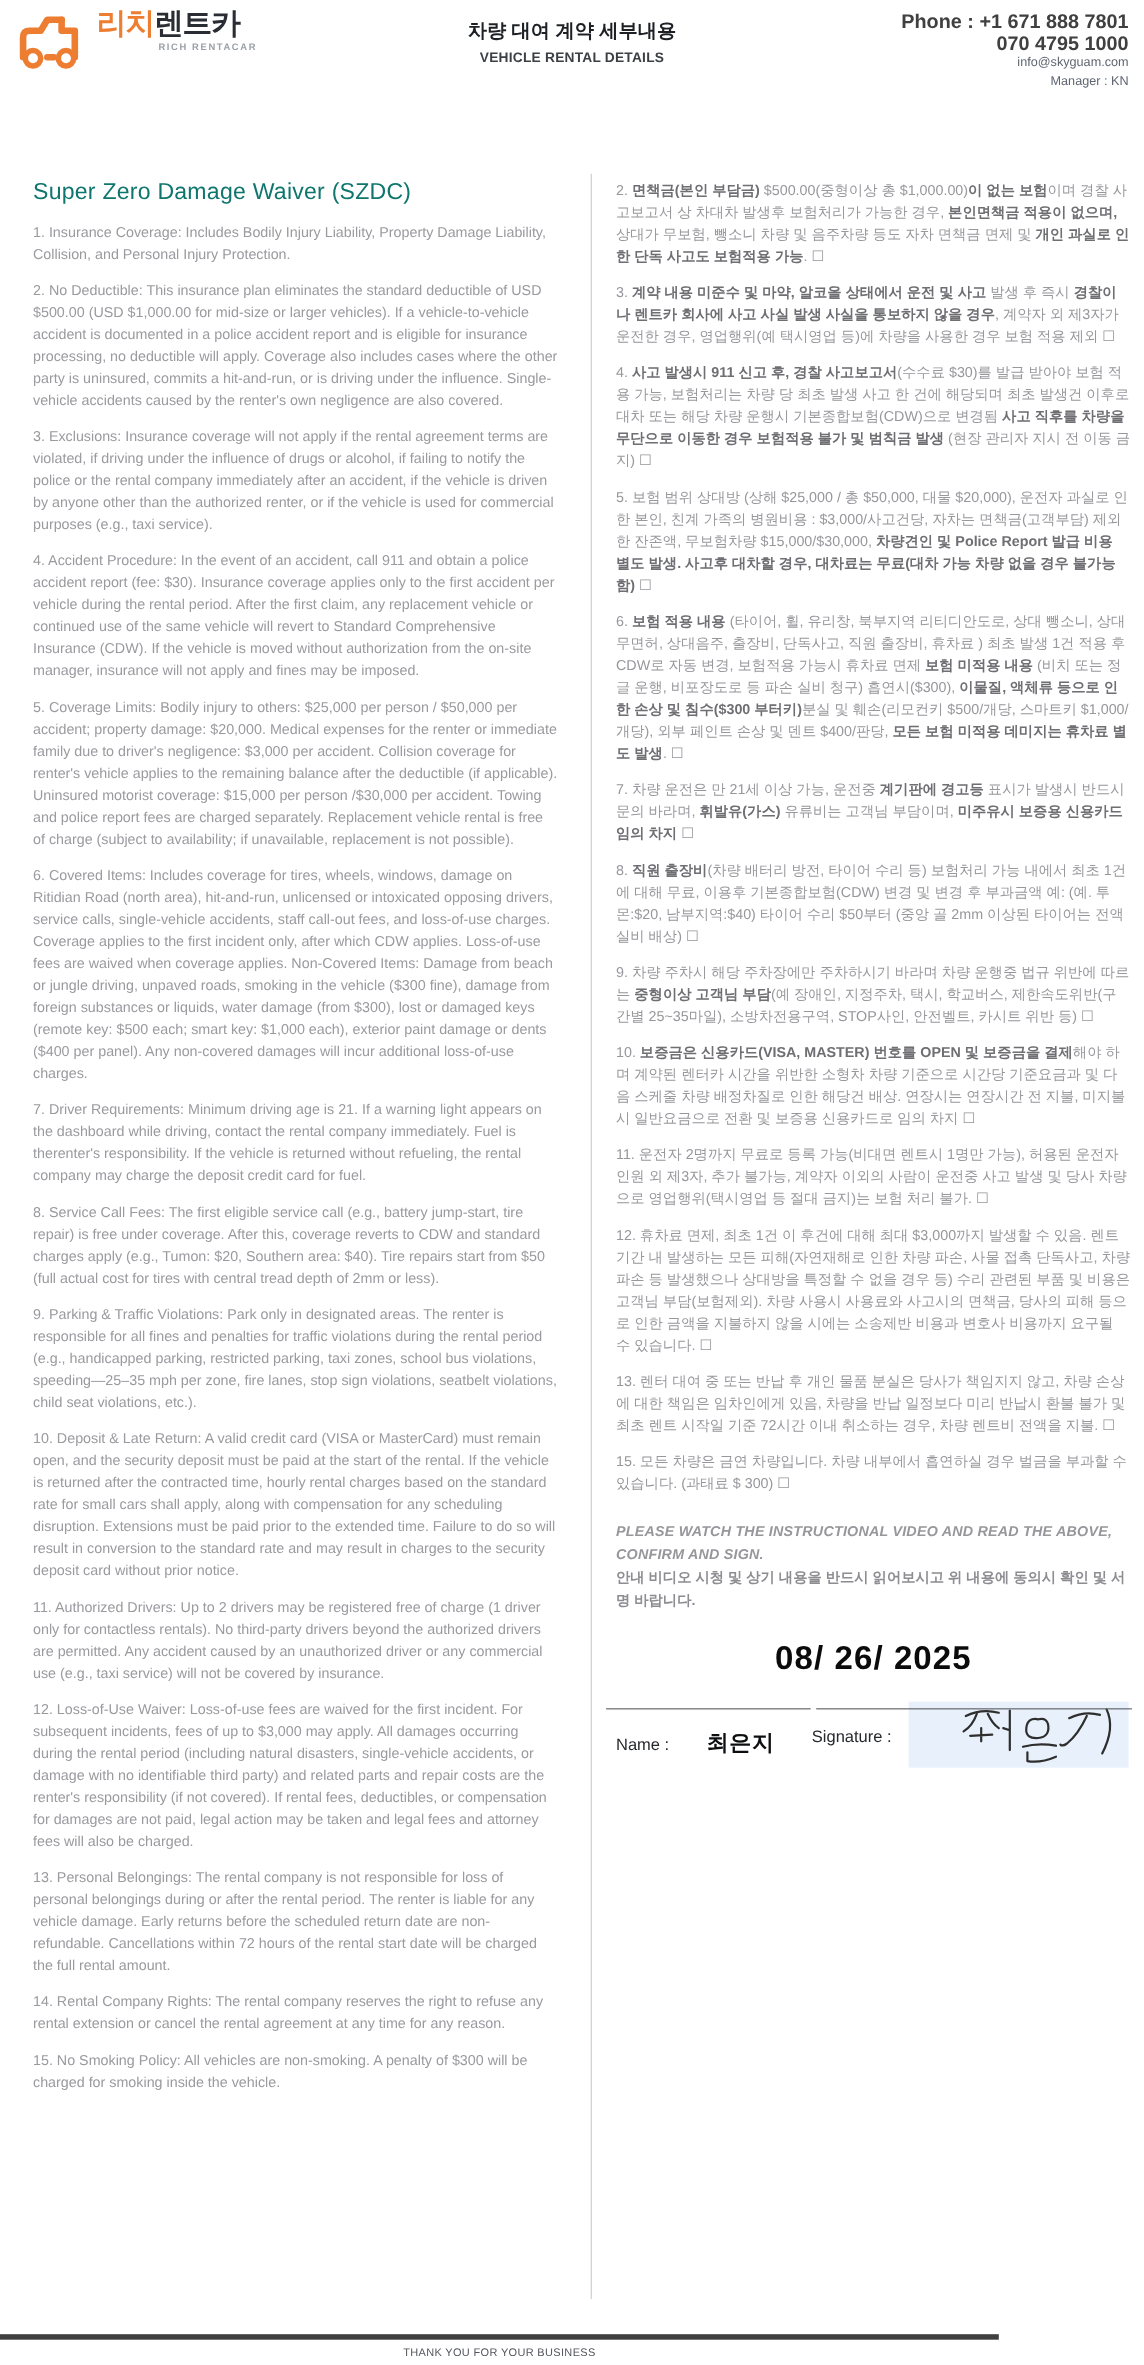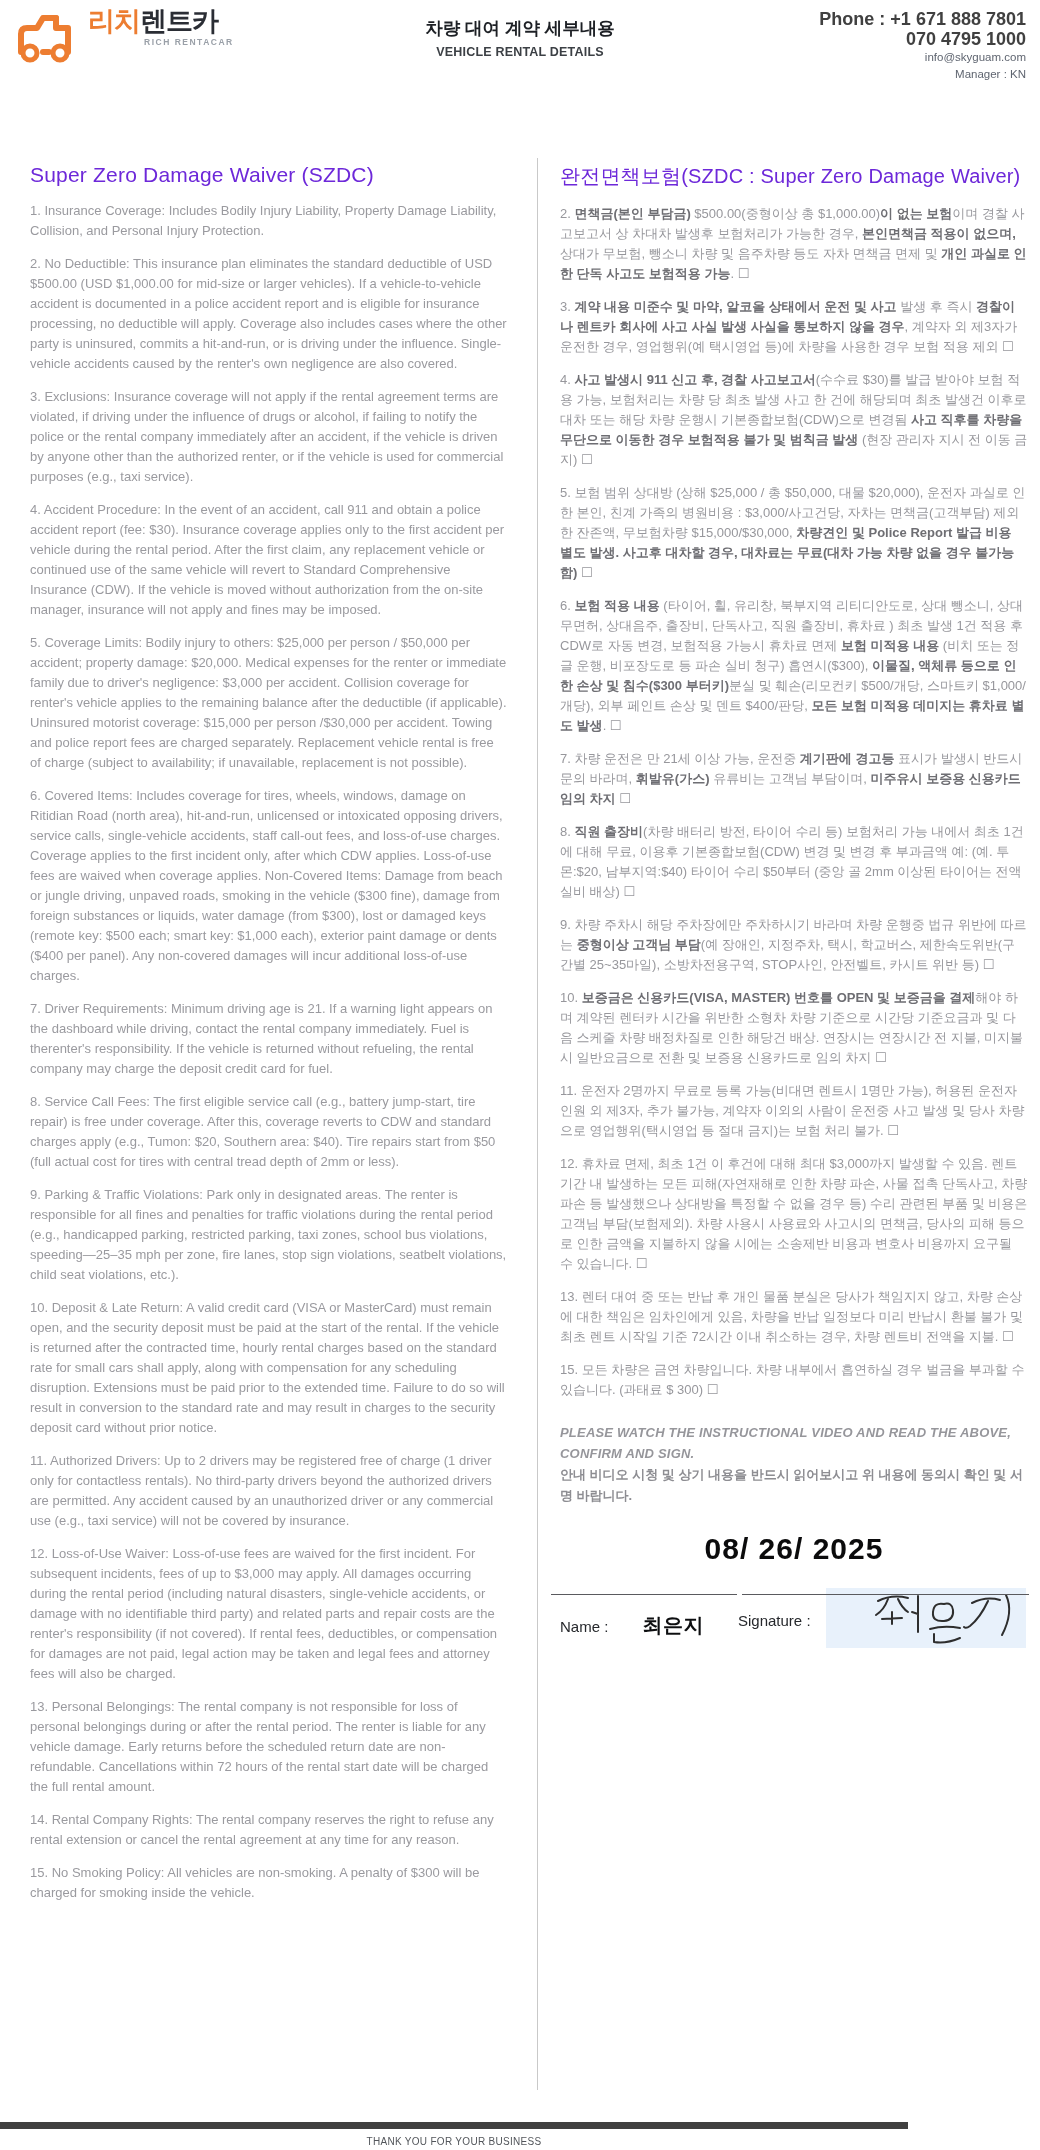--- a/index.html
+++ b/index.html
@@ -18,42 +18,42 @@
   .htitle-ko{top:16px;font-size:17.5px;font-weight:bold;color:#1d2025;}
   .htitle-en{top:45px;font-size:12.5px;font-weight:bold;color:#3c4045;letter-spacing:.2px;}
   .contact{position:absolute;top:9px;right:14px;text-align:right;}
   .contact .c-bold{font-size:18px;font-weight:bold;color:#404040;line-height:20px;}
   .contact .c-reg{font-size:11.5px;color:#5f6570;line-height:16.5px;}
   
   .vdivider{position:absolute;left:537px;top:158px;width:1px;height:1932px;background:#c9c9c9;}
   .col{position:absolute;top:163px;}
   .col-left{left:30px;width:478px;}
   .col-right{left:560px;width:468px;}
-  h2.sect{margin:0 0 14px 0;font-size:21px;font-weight:400;color:#6d28d9;letter-spacing:.2px;}
+  h2.sect{margin:0 0 14px 0;font-size:21px;font-weight:400;color:#0f766e;letter-spacing:.2px;}
   h2.sect-r{font-size:20px;}
   .para{margin:0 0 13px 0;font-size:13px;line-height:20px;color:#9a9a9f;}
   .para.ko{color:#97979c;}
   .para.ko .b{font-weight:bold;color:#6e6e73;}
   
   .notice{margin-top:22px;font-size:13px;line-height:21px;font-weight:bold;color:#96969b;}
   .notice .en{letter-spacing:.2px;font-style:italic;}
   .notice .ko{color:#8d8d92;}
   .sign-date{margin-top:26px;text-align:center;font-size:30px;font-weight:bold;color:#0b0b0c;letter-spacing:1px;}
   .sign-row{position:relative;margin-top:28px;height:64px;}
   .name-label{position:absolute;left:0;top:18px;font-size:15px;color:#26282c;}
   .name-value{font-size:20px;font-weight:bold;color:#0d0e10;letter-spacing:.5px;margin-left:30px;}
   .sig-label{position:absolute;left:178px;top:18px;font-size:15px;color:#26282c;}
   .sig-box{position:absolute;left:266px;top:-6px;width:200px;height:60px;background:#e8f1fb;}
   .sig-box svg{display:block;}
   .sign-line{position:relative;height:2px;margin-top:4px;}
   .sign-line span{position:absolute;top:0;height:1px;background:#5a5a5e;}
   .sl-1{left:-9px;width:186px;}
   .sl-2{left:182px;width:287px;}
   
-  .footer{position:absolute;left:0;top:2122px;width:908px;border-top:7px solid #404040;}
+  .footer{position:absolute;left:0;top:2122px;width:908px;border-top:5px solid #404040;}
   .footer-text{margin-top:7px;text-align:center;font-size:10px;color:#53565b;letter-spacing:.3px;}
 </style>
 </head>
 <body>
 
 <div class="header">
   <div class="logo">
     <span>
       <svg width="68" height="52" viewBox="0 0 68 52">
         <g fill="none" stroke="#ED7D31" stroke-width="6" stroke-linecap="round" stroke-linejoin="round">
@@ -101,21 +101,20 @@
       <p class="para">10. Deposit &amp; Late Return: A valid credit card (VISA or MasterCard) must remain open, and the security deposit must be paid at the start of the rental. If the vehicle is returned after the contracted time, hourly rental charges based on the standard rate for small cars shall apply, along with compensation for any scheduling disruption. Extensions must be paid prior to the extended time. Failure to do so will result in conversion to the standard rate and may result in charges to the security deposit card without prior notice.</p>
       <p class="para">11. Authorized Drivers: Up to 2 drivers may be registered free of charge (1 driver only for contactless rentals). No third-party drivers beyond the authorized drivers are permitted. Any accident caused by an unauthorized driver or any commercial use (e.g., taxi service) will not be covered by insurance.</p>
       <p class="para">12. Loss-of-Use Waiver: Loss-of-use fees are waived for the first incident. For subsequent incidents, fees of up to $3,000 may apply. All damages occurring during the rental period (including natural disasters, single-vehicle accidents, or damage with no identifiable third party) and related parts and repair costs are the renter's responsibility (if not covered). If rental fees, deductibles, or compensation for damages are not paid, legal action may be taken and legal fees and attorney fees will also be charged.</p>
       <p class="para">13. Personal Belongings: The rental company is not responsible for loss of personal belongings during or after the rental period. The renter is liable for any vehicle damage. Early returns before the scheduled return date are non-refundable. Cancellations within 72 hours of the rental start date will be charged the full rental amount.</p>
       <p class="para">14. Rental Company Rights: The rental company reserves the right to refuse any rental extension or cancel the rental agreement at any time for any reason.</p>
       <p class="para">15. No Smoking Policy: All vehicles are non-smoking. A penalty of $300 will be charged for smoking inside the vehicle.</p>
     </div>
 </div>
 
 <div class="col col-right">
-  <h2 class="sect sect-r">완전면책보험(SZDC : Super Zero Damage Waiver)</h2>
   <div>
       <p class="para ko"><span>2. </span><span class="b">면책금(본인 부담금)</span><span> $500.00(중형이상 총 $1,000.00)</span><span class="b">이 없는 보험</span><span>이며 경찰 사고보고서 상 차대차 발생후 보험처리가 가능한 경우, </span><span class="b">본인면책금 적용이 없으며,</span><span> 상대가 무보험, 뺑소니 차량 및 음주차량 등도 자차 면책금 면제 및 </span><span class="b">개인 과실로 인한 단독 사고도 보험적용 가능</span><span>. ☐</span></p>
       <p class="para ko"><span>3. </span><span class="b">계약 내용 미준수 및 마약, 알코올 상태에서 운전 및 사고</span><span> 발생 후 즉시 </span><span class="b">경찰이나 렌트카 회사에 사고 사실 발생 사실을 통보하지 않을 경우</span><span>, 계약자 외 제3자가 운전한 경우, 영업행위(예 택시영업 등)에 차량을 사용한 경우 보험 적용 제외 ☐</span></p>
       <p class="para ko"><span>4. </span><span class="b">사고 발생시 911 신고 후, 경찰 사고보고서</span><span>(수수료 $30)를 발급 받아야 보험 적용 가능, 보험처리는 차량 당 최초 발생 사고 한 건에 해당되며 최초 발생건 이후로 대차 또는 해당 차량 운행시 기본종합보험(CDW)으로 변경됨 </span><span class="b">사고 직후를 차량을 무단으로 이동한 경우 보험적용 불가 및 범칙금 발생</span><span> (현장 관리자 지시 전 이동 금지) ☐</span></p>
       <p class="para ko"><span>5. 보험 범위 상대방 (상해 $25,000 / 총 $50,000, 대물 $20,000), 운전자 과실로 인한 본인, 친계 가족의 병원비용 : $3,000/사고건당, 자차는 면책금(고객부담) 제외한 잔존액, 무보험차량 $15,000/$30,000, </span><span class="b">차량견인 및 Police Report 발급 비용 별도 발생. 사고후 대차할 경우, 대차료는 무료(대차 가능 차량 없을 경우 불가능함)</span><span> ☐</span></p>
       <p class="para ko"><span>6. </span><span class="b">보험 적용 내용</span><span> (타이어, 휠, 유리창, 북부지역 리티디안도로, 상대 뺑소니, 상대 무면허, 상대음주, 출장비, 단독사고, 직원 출장비, 휴차료 ) 최초 발생 1건 적용 후 CDW로 자동 변경, 보험적용 가능시 휴차료 면제 </span><span class="b">보험 미적용 내용</span><span> (비치 또는 정글 운행, 비포장도로 등 파손 실비 청구) 흡연시($300), </span><span class="b">이물질, 액체류 등으로 인한 손상 및 침수($300 부터키)</span><span>분실 및 훼손(리모컨키 $500/개당, 스마트키 $1,000/개당), 외부 페인트 손상 및 덴트 $400/판당, </span><span class="b">모든 보험 미적용 데미지는 휴차료 별도 발생</span><span>. ☐</span></p>
       <p class="para ko"><span>7. 차량 운전은 만 21세 이상 가능, 운전중 </span><span class="b">계기판에 경고등</span><span> 표시가 발생시 반드시 문의 바라며, </span><span class="b">휘발유(가스)</span><span> 유류비는 고객님 부담이며, </span><span class="b">미주유시 보증용 신용카드 임의 차지</span><span> ☐</span></p>
       <p class="para ko"><span>8. </span><span class="b">직원 출장비</span><span>(차량 배터리 방전, 타이어 수리 등) 보험처리 가능 내에서 최초 1건에 대해 무료, 이용후 기본종합보험(CDW) 변경 및 변경 후 부과금액 예: (예. 투몬:$20, 남부지역:$40) 타이어 수리 $50부터 (중앙 골 2mm 이상된 타이어는 전액 실비 배상) ☐</span></p>
       <p class="para ko"><span>9. 차량 주차시 해당 주차장에만 주차하시기 바라며 차량 운행중 법규 위반에 따르는 </span><span class="b">중형이상 고객님 부담</span><span>(예 장애인, 지정주차, 택시, 학교버스, 제한속도위반(구간별 25~35마일), 소방차전용구역, STOP사인, 안전벨트, 카시트 위반 등) ☐</span></p>
       <p class="para ko"><span>10. </span><span class="b">보증금은 신용카드(VISA, MASTER) 번호를 OPEN 및 보증금을 결제</span><span>해야 하며 계약된 렌터카 시간을 위반한 소형차 차량 기준으로 시간당 기준요금과 및 다음 스케줄 차량 배정차질로 인한 해당건 배상. 연장시는 연장시간 전 지불, 미지불 시 일반요금으로 전환 및 보증용 신용카드로 임의 차지 ☐</span></p>

